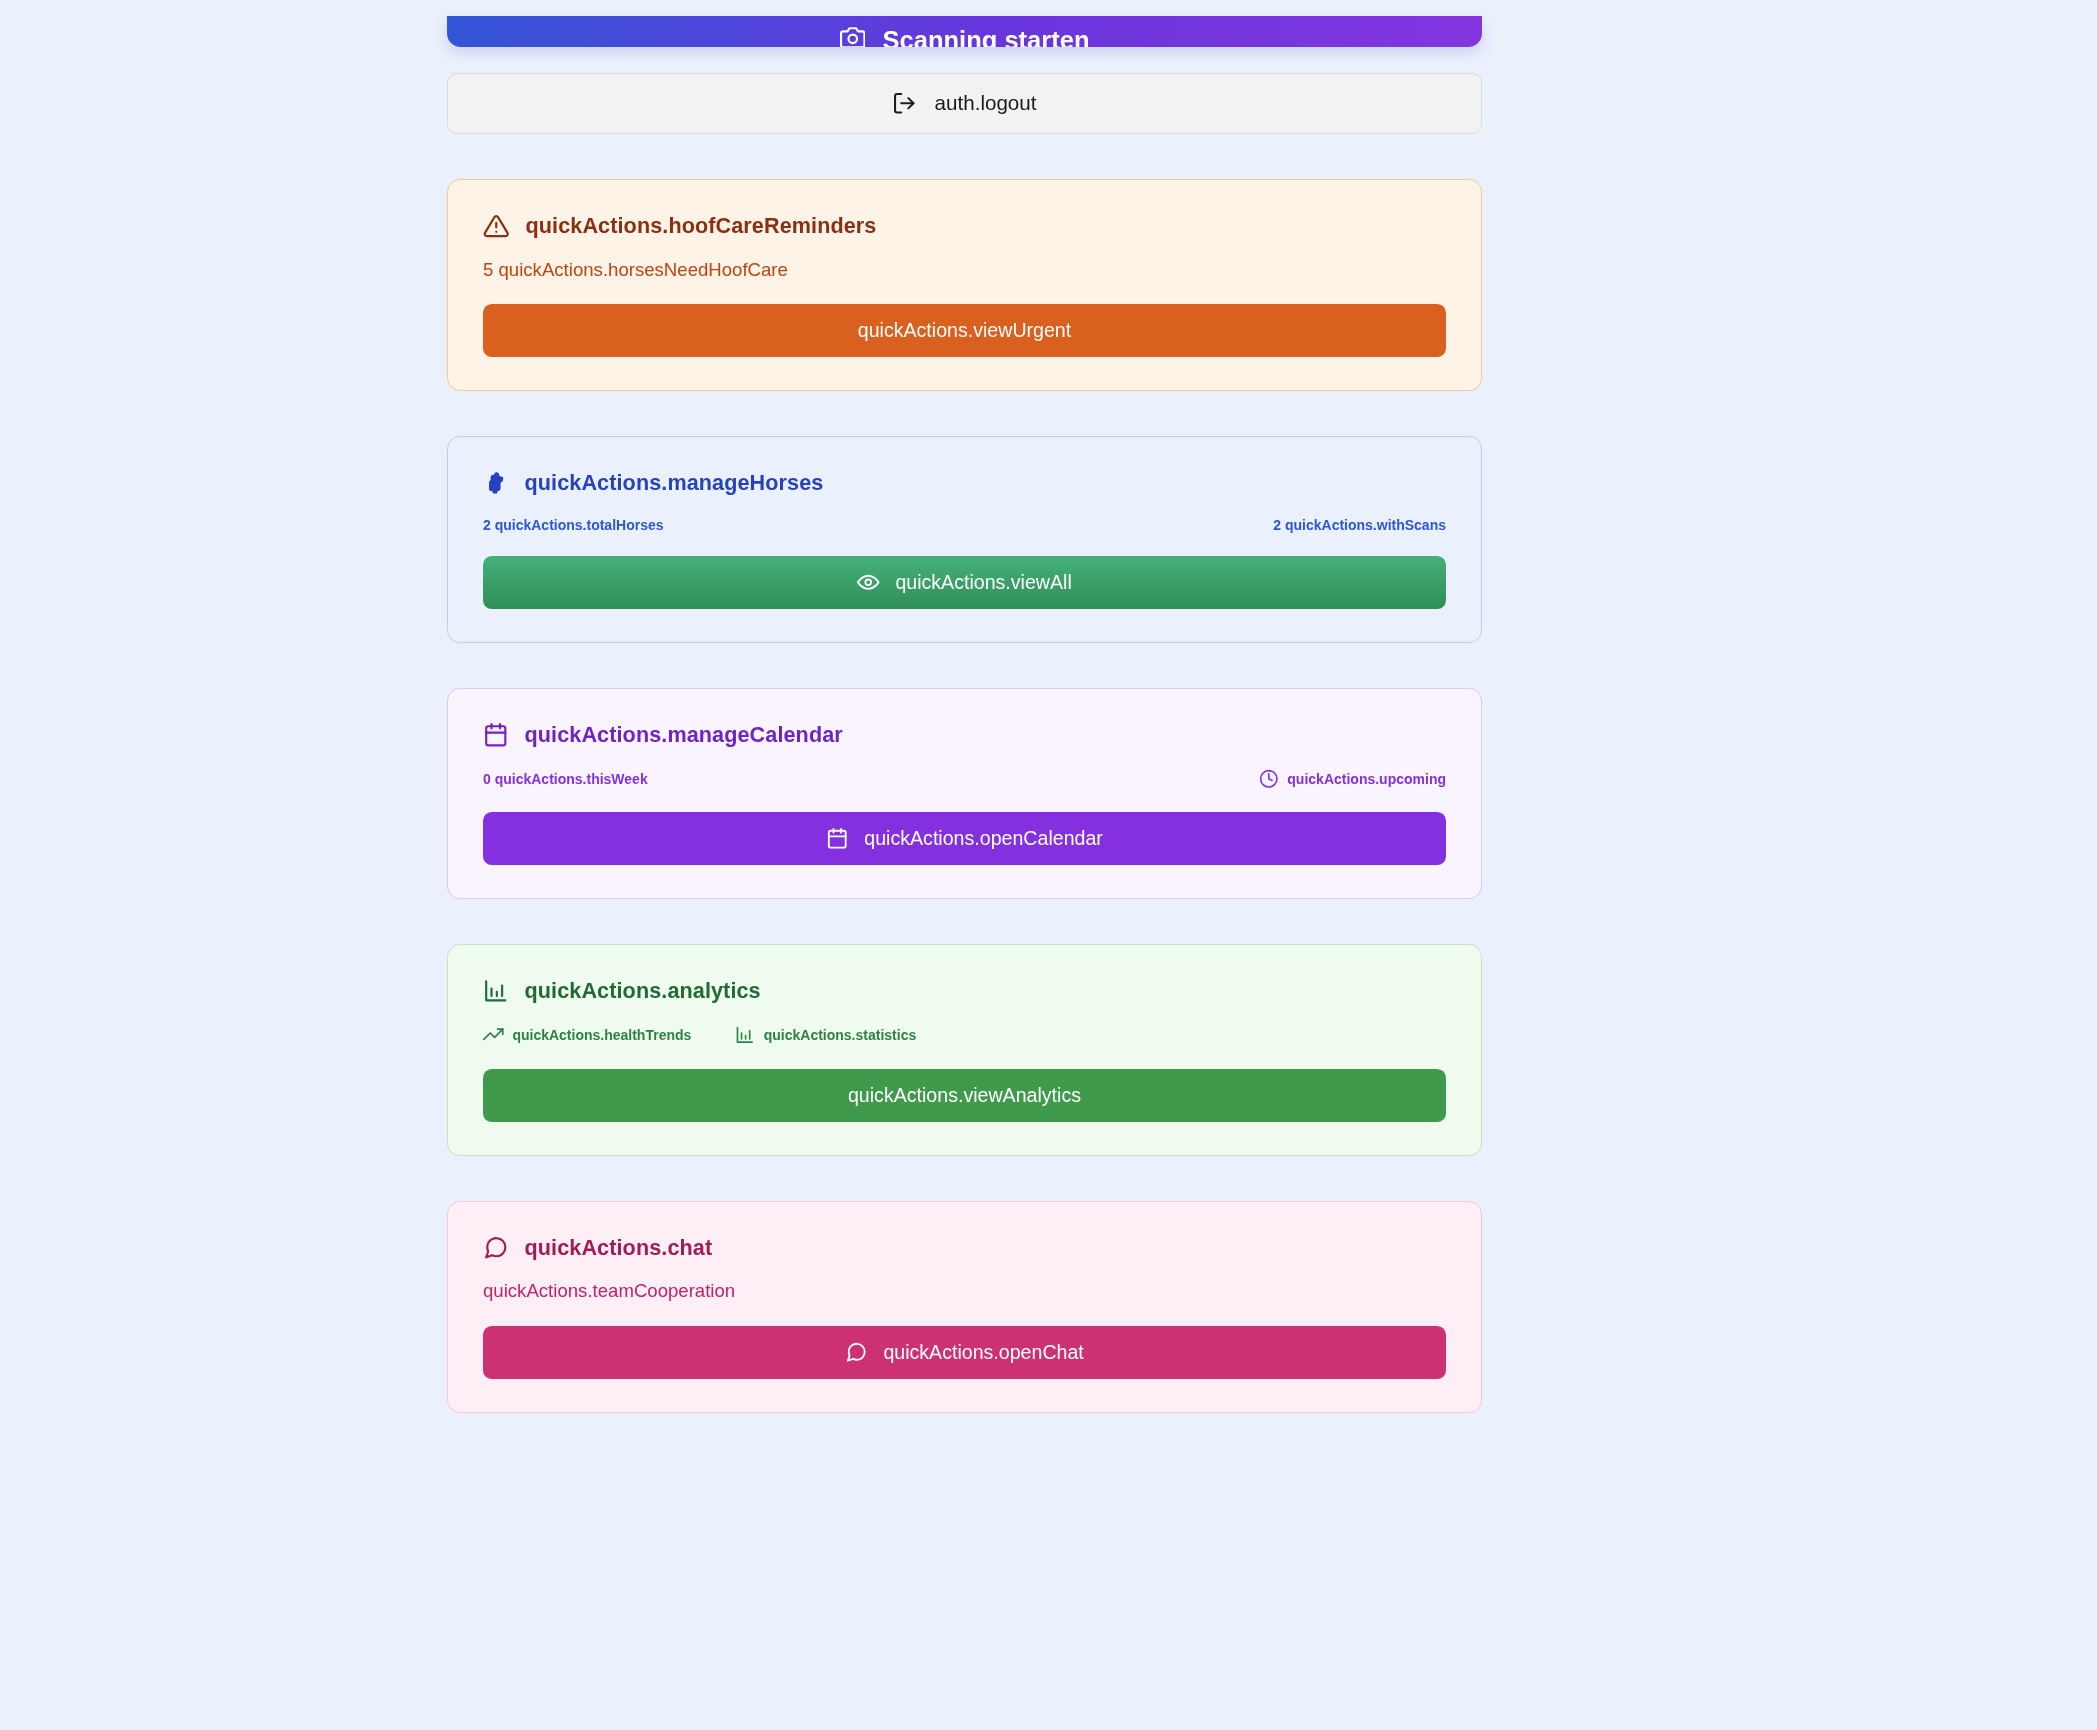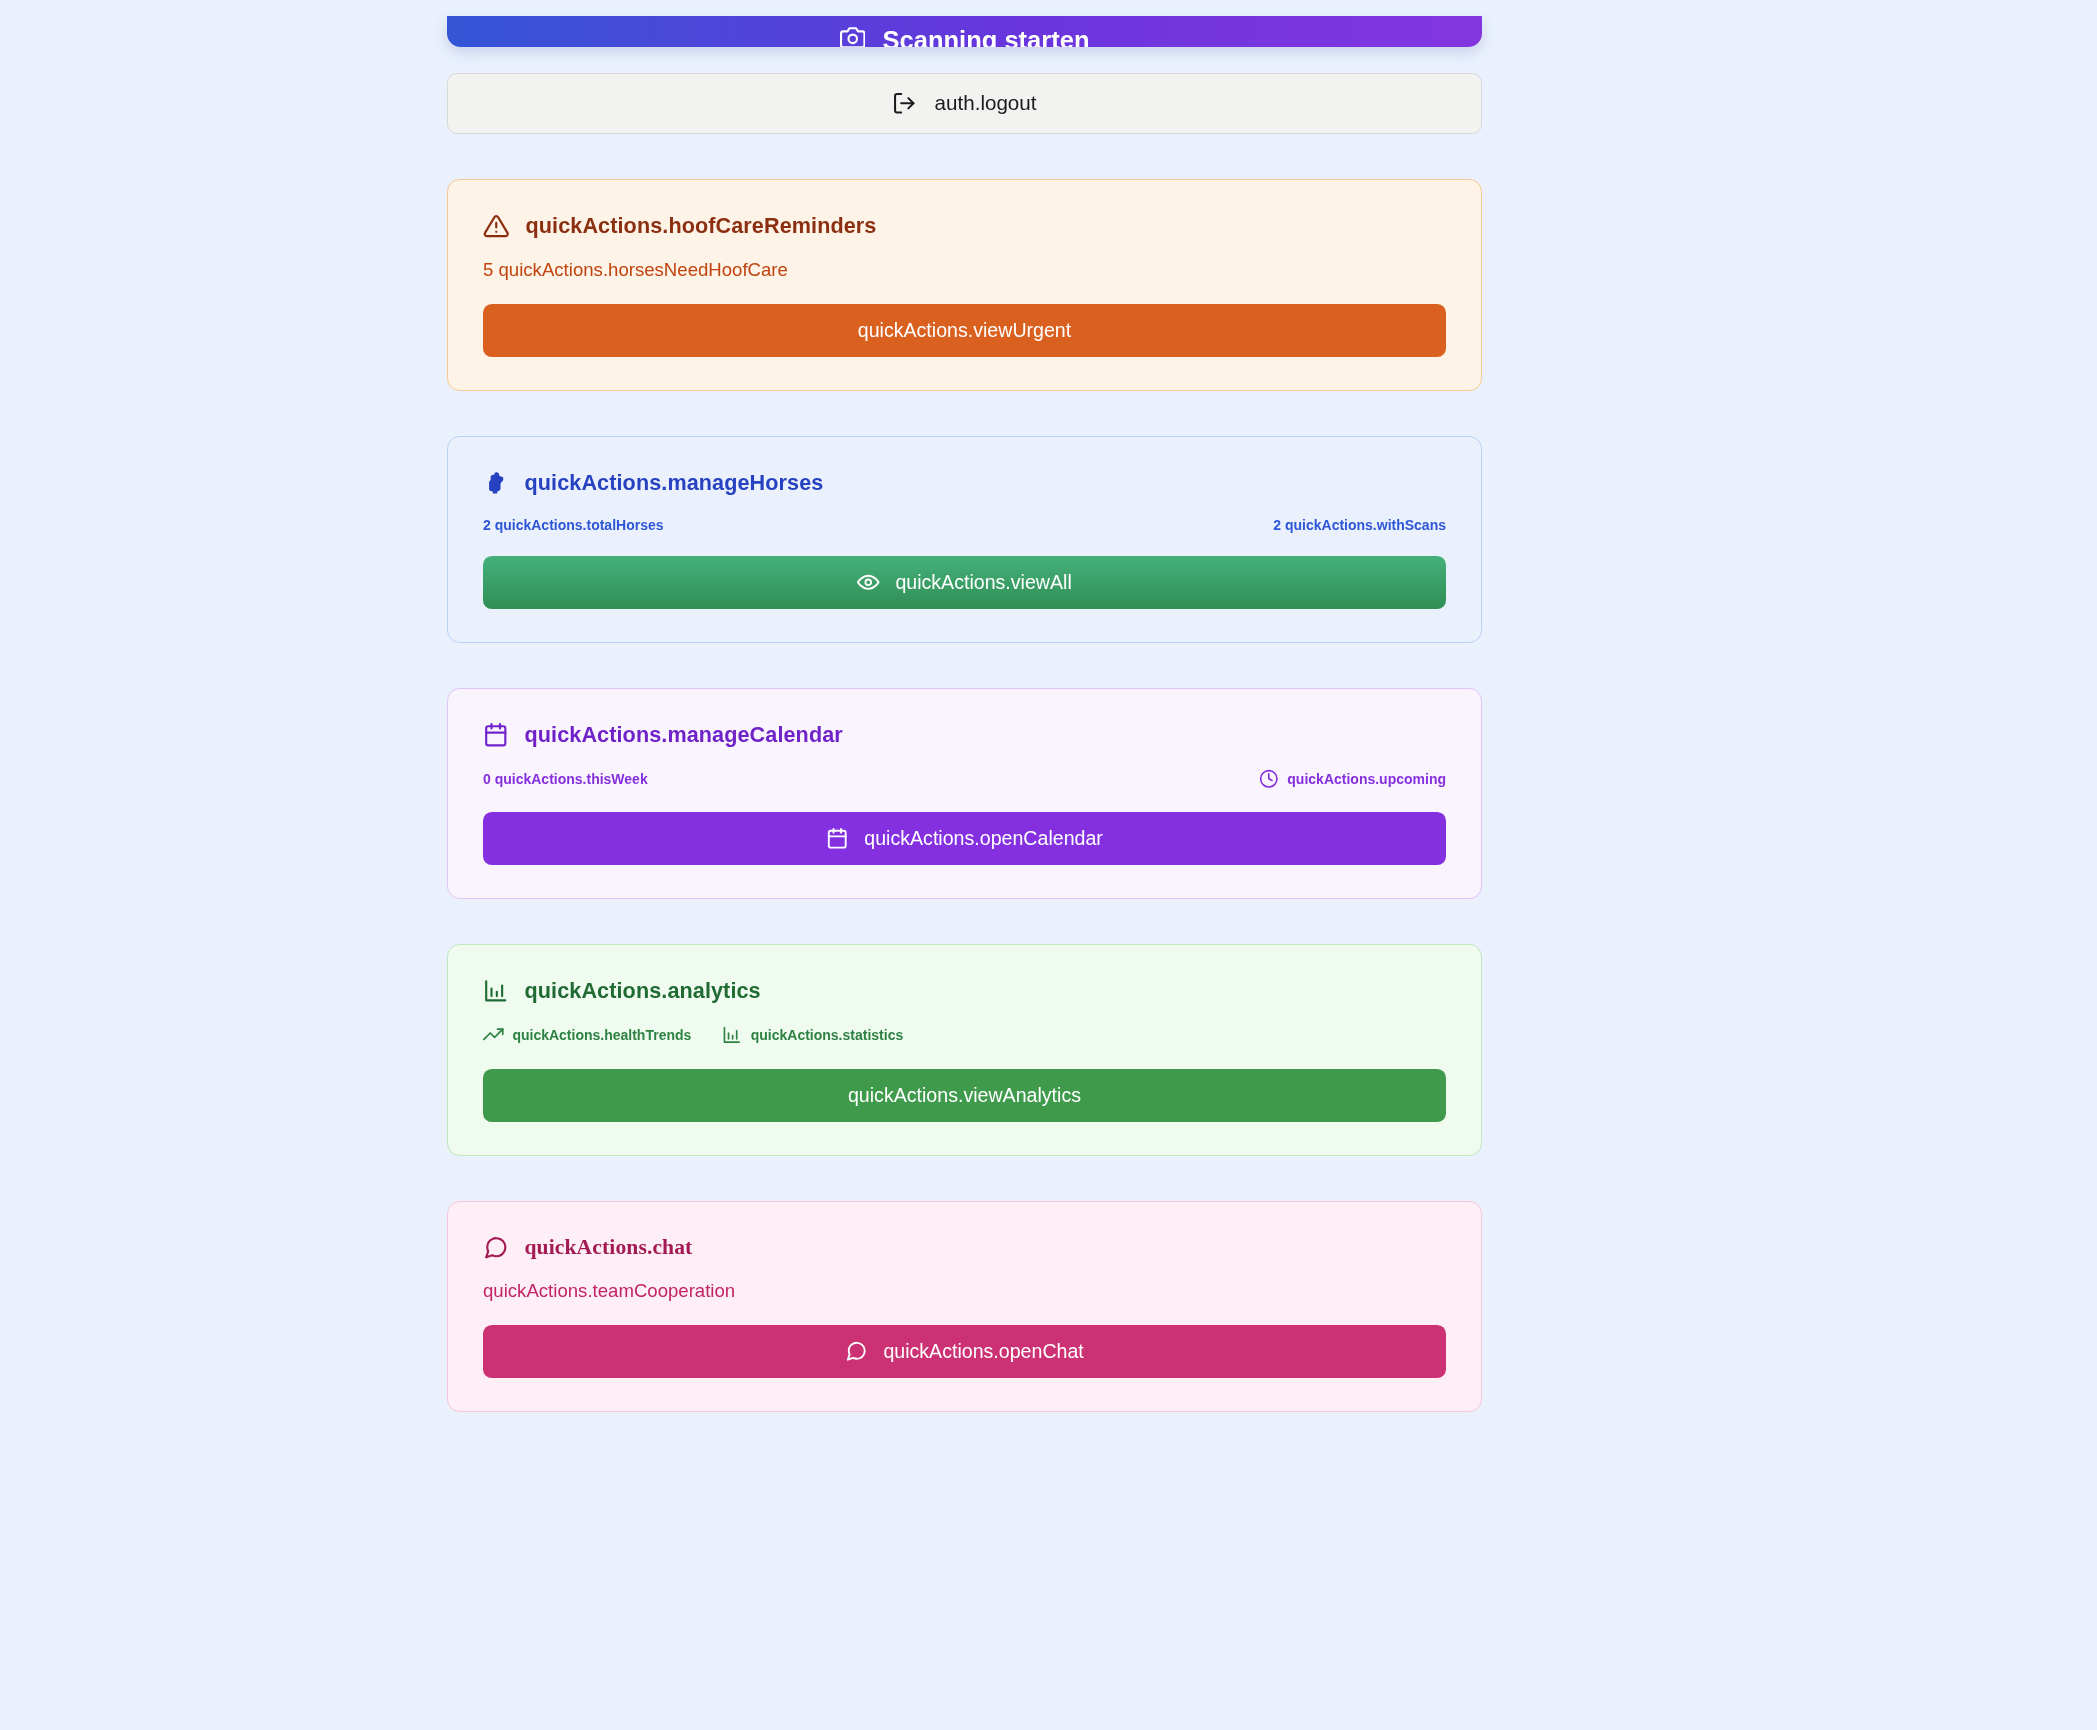--- a/index.html
+++ b/index.html
@@ -106,26 +106,26 @@
 
   
   .card--calendar { background: #faf4fe; border-color: #dfc4f7; }
   .card--calendar .card-title { color: #7022c9; }
   .card--calendar .card-stats { color: #8530dd; }
   .btn--calendar { background: #8430e0; }
 
   
   .card--analytics { background: #f0fbef; border-color: #bfe6bd; }
   .card--analytics .card-title { color: #1f6b33; }
-  .card--analytics .card-stats { color: #2d8243; justify-content: flex-start; gap: 31px; }
+  .card--analytics .card-stats { color: #2d8243; justify-content: flex-start; gap: 44px; }
   .btn--analytics { background: #3f9a4c; }
 
   
   .card--chat { background: #fdeff5; border-color: #f6c6da; }
-  .card--chat .card-title { color: #a41a54; font-family: Liberation Serif, serif; }
+  .card--chat .card-title { color: #a41a54; }
   .card--chat .sub { margin-top: 19.6px; font-size: 18.6px; color: #c22366; }
   .btn--chat { background: #cc3173; }
 
   svg { display: block; }
 </style>
 </head>
 <body>
 
 <div id="page">
 

